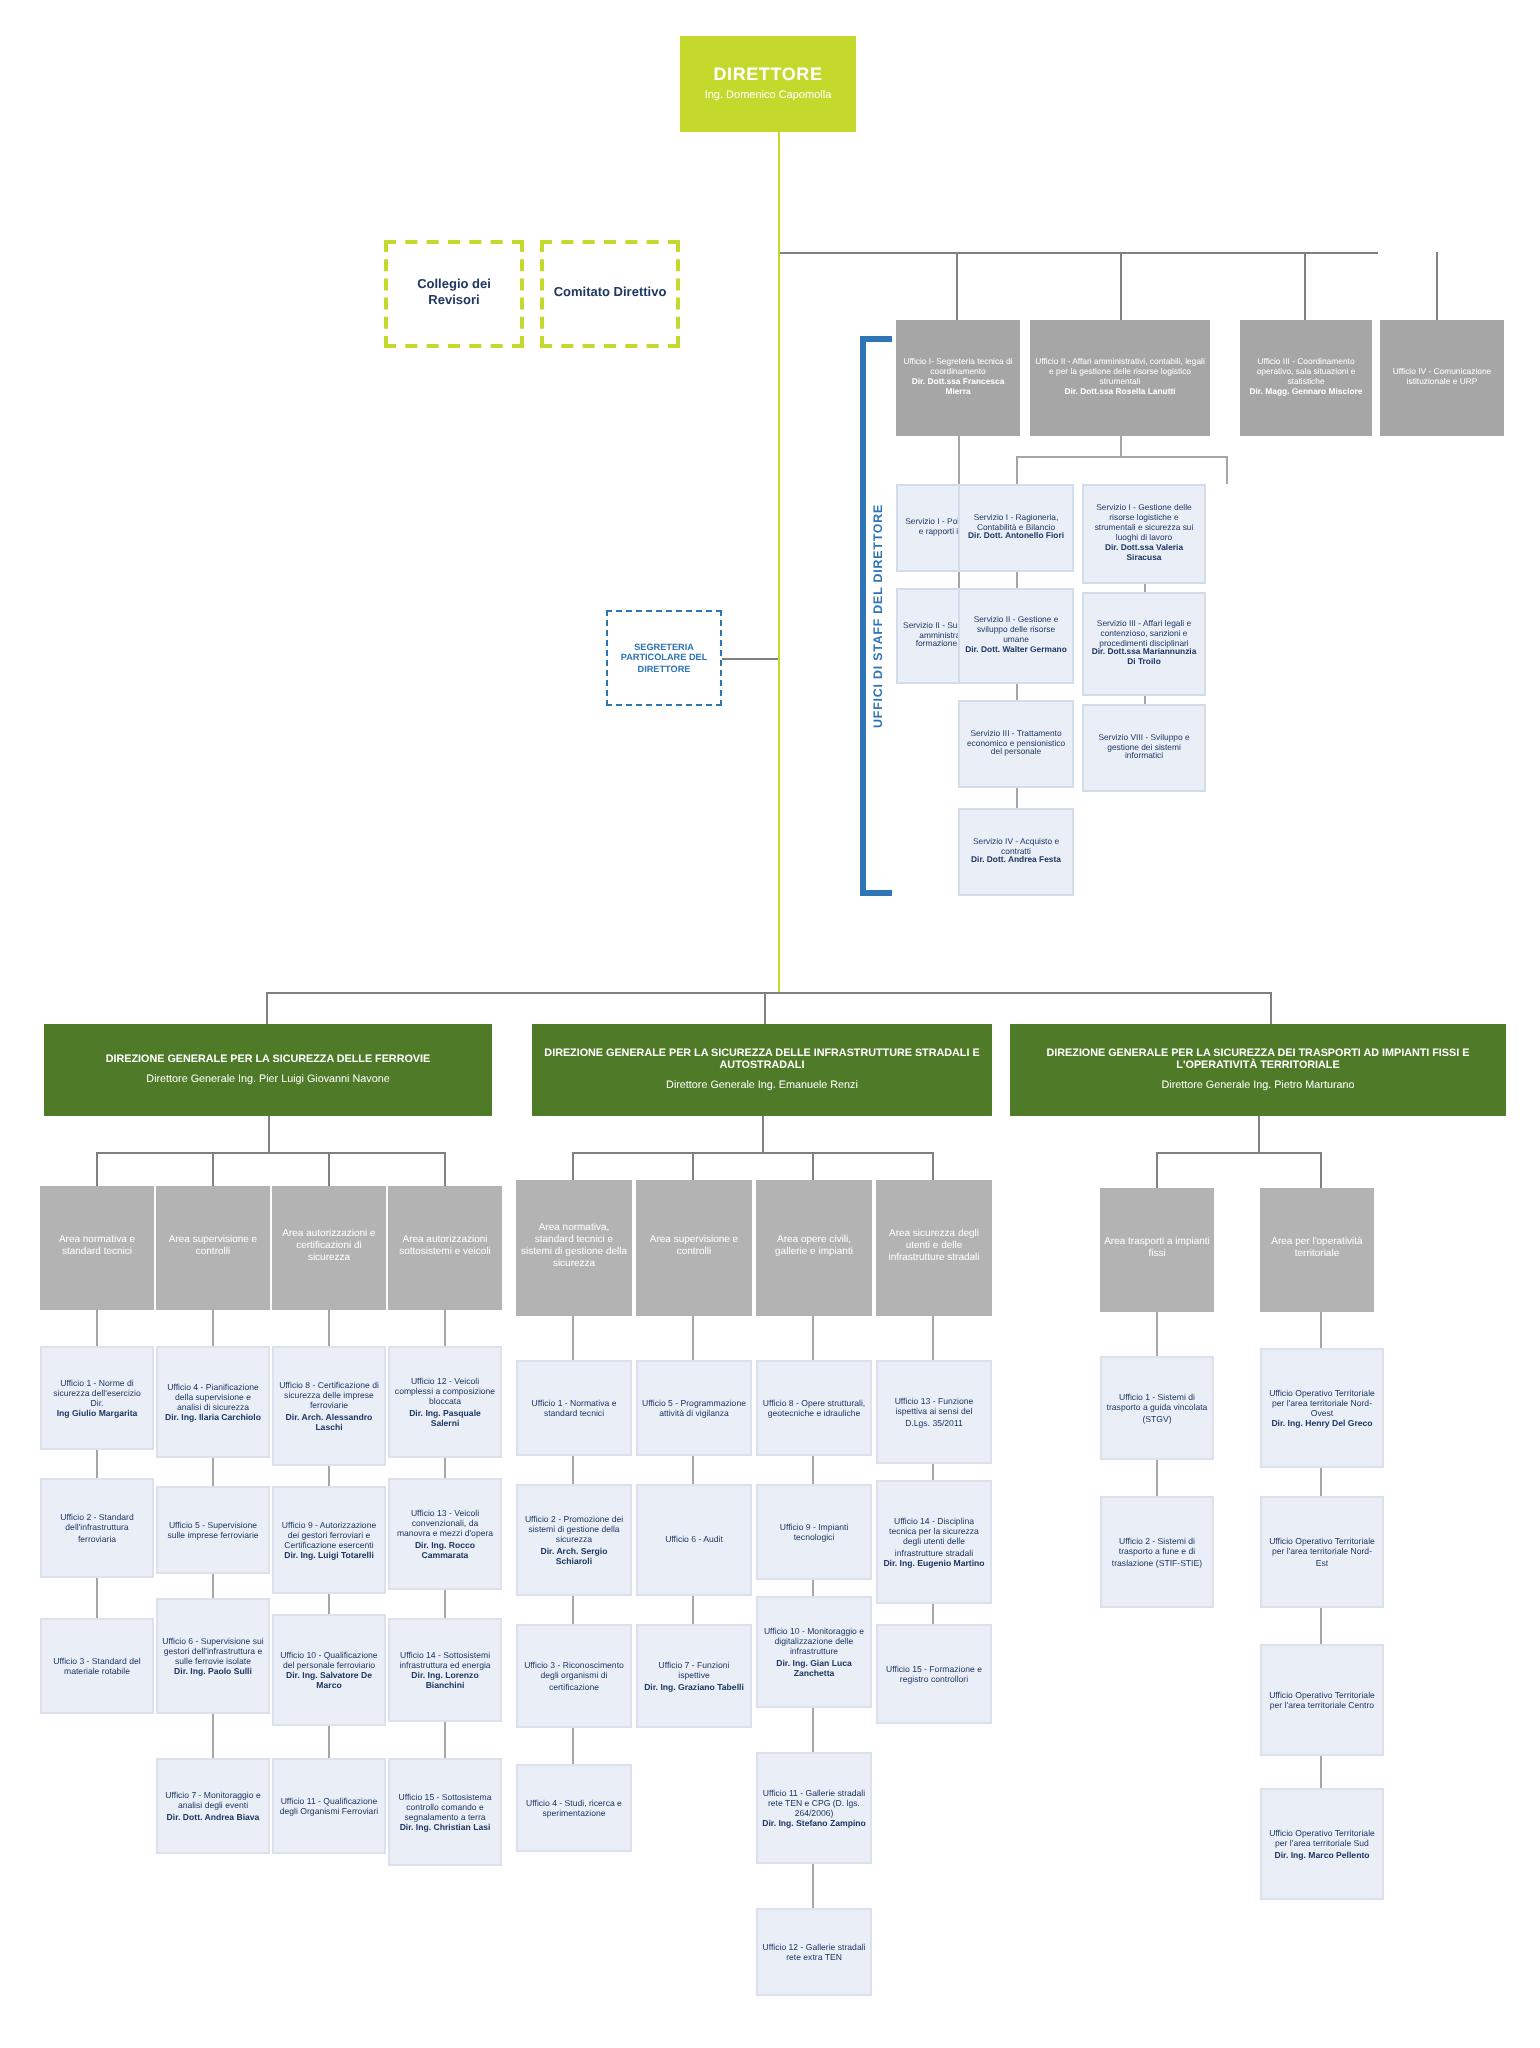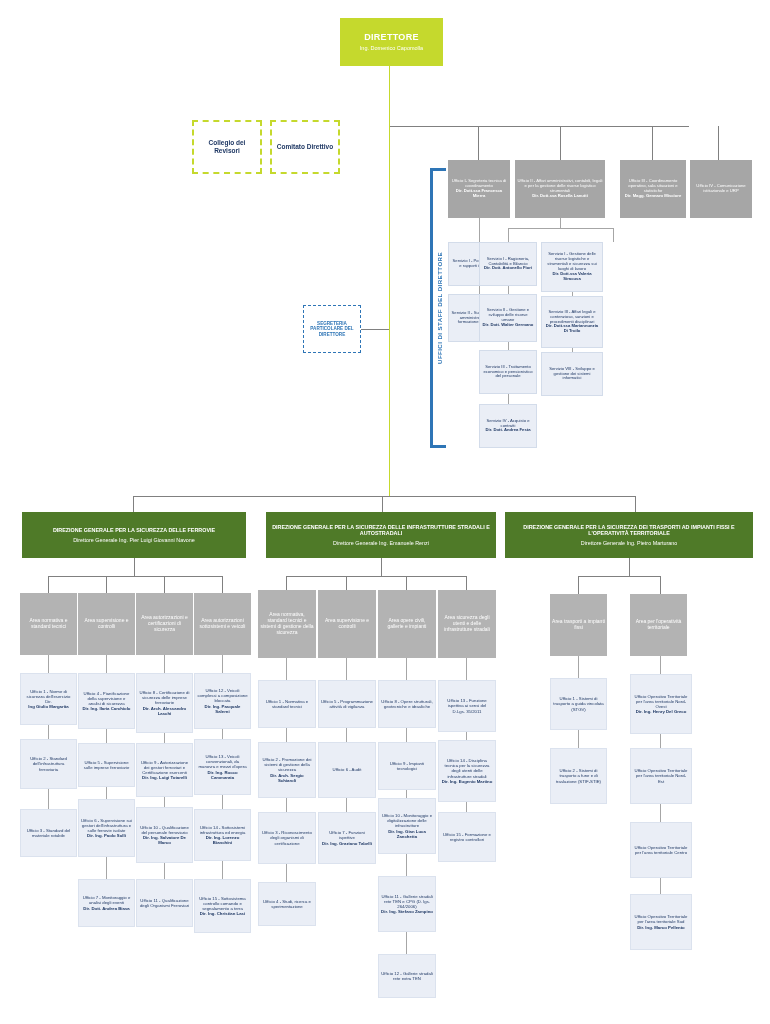--- a/index.html
+++ b/index.html
@@ -9,21 +9,21 @@
     background: #ffffff;
     font-family: "Liberation Sans", sans-serif;
     color: #1f3864;
     overflow: hidden;
   }
   .node { position: absolute; display:flex; align-items:center; justify-content:center; text-align:center; }
   .node .txt { width:100%; padding:2px 2px; line-height:1.18; }
 
   
   .director {
-    left:340px; top:18px; width:103px; height:48px;
+    left:340px; top:18px; width:88px; height:48px;
     background:#c5d92d; color:#ffffff;
   }
   .director .t1 { font-size:9px; font-weight:bold; letter-spacing:.3px; }
   .director .t2 { font-size:5.5px; margin-top:2px; }
 
   
   .dashed {
     border:2px dashed #c5d92d; background:#ffffff;
     color:#1f3864; font-size:6.5px; font-weight:bold;
   }

